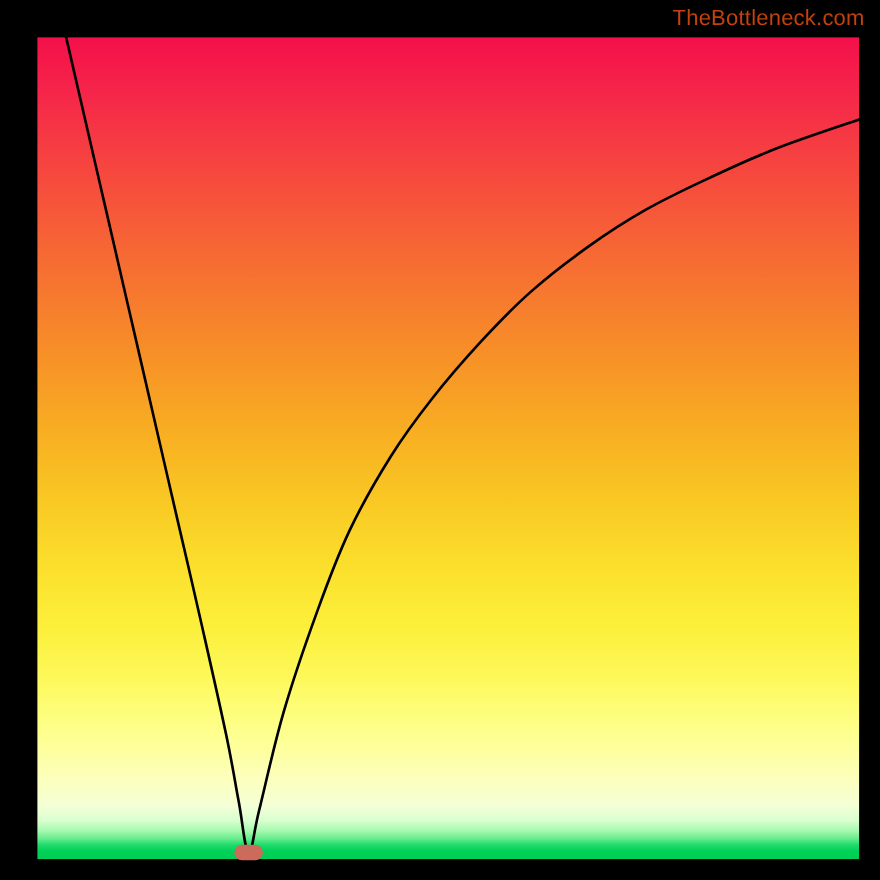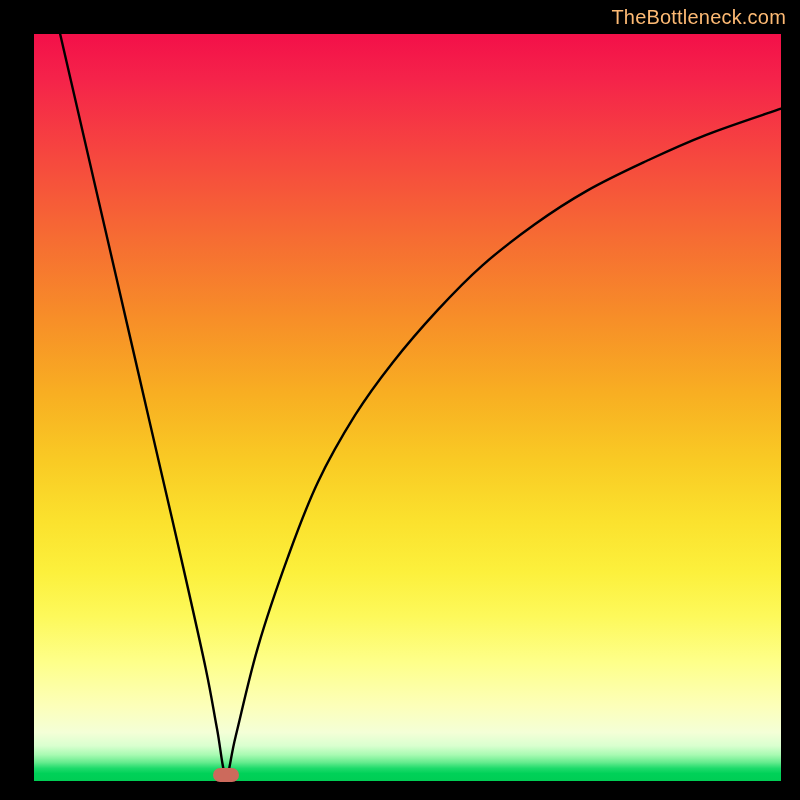--- a/index.html
+++ b/index.html
@@ -45,21 +45,21 @@
       #67ec8f 97.5%,
       #1edb6b 98.3%,
       #00d158 99%,
       #00cd54 100%
     );
   }
   .watermark {
     position: absolute;
     top: 6px;
     right: 14px;
-    color: #fdba74;
+    color: #c2410c;
     font-size: 20px;
     font-weight: 400;
     letter-spacing: 0.2px;
     user-select: none;
   }
   svg.curve {
     position: absolute;
     left: 0;
     top: 0;
     width: 747px;

